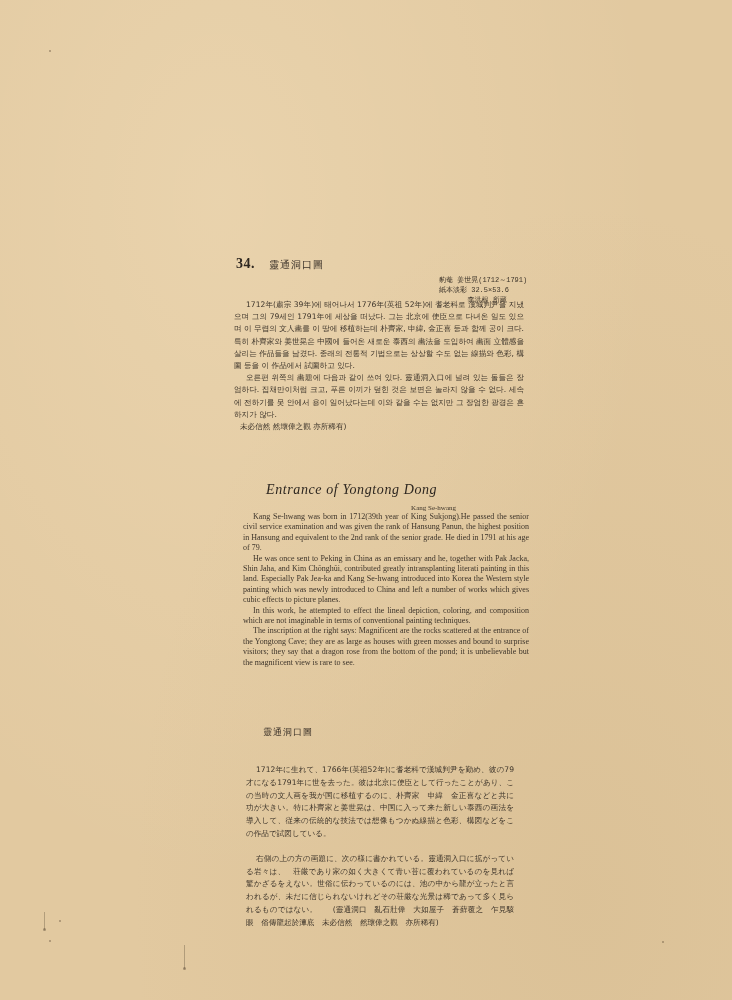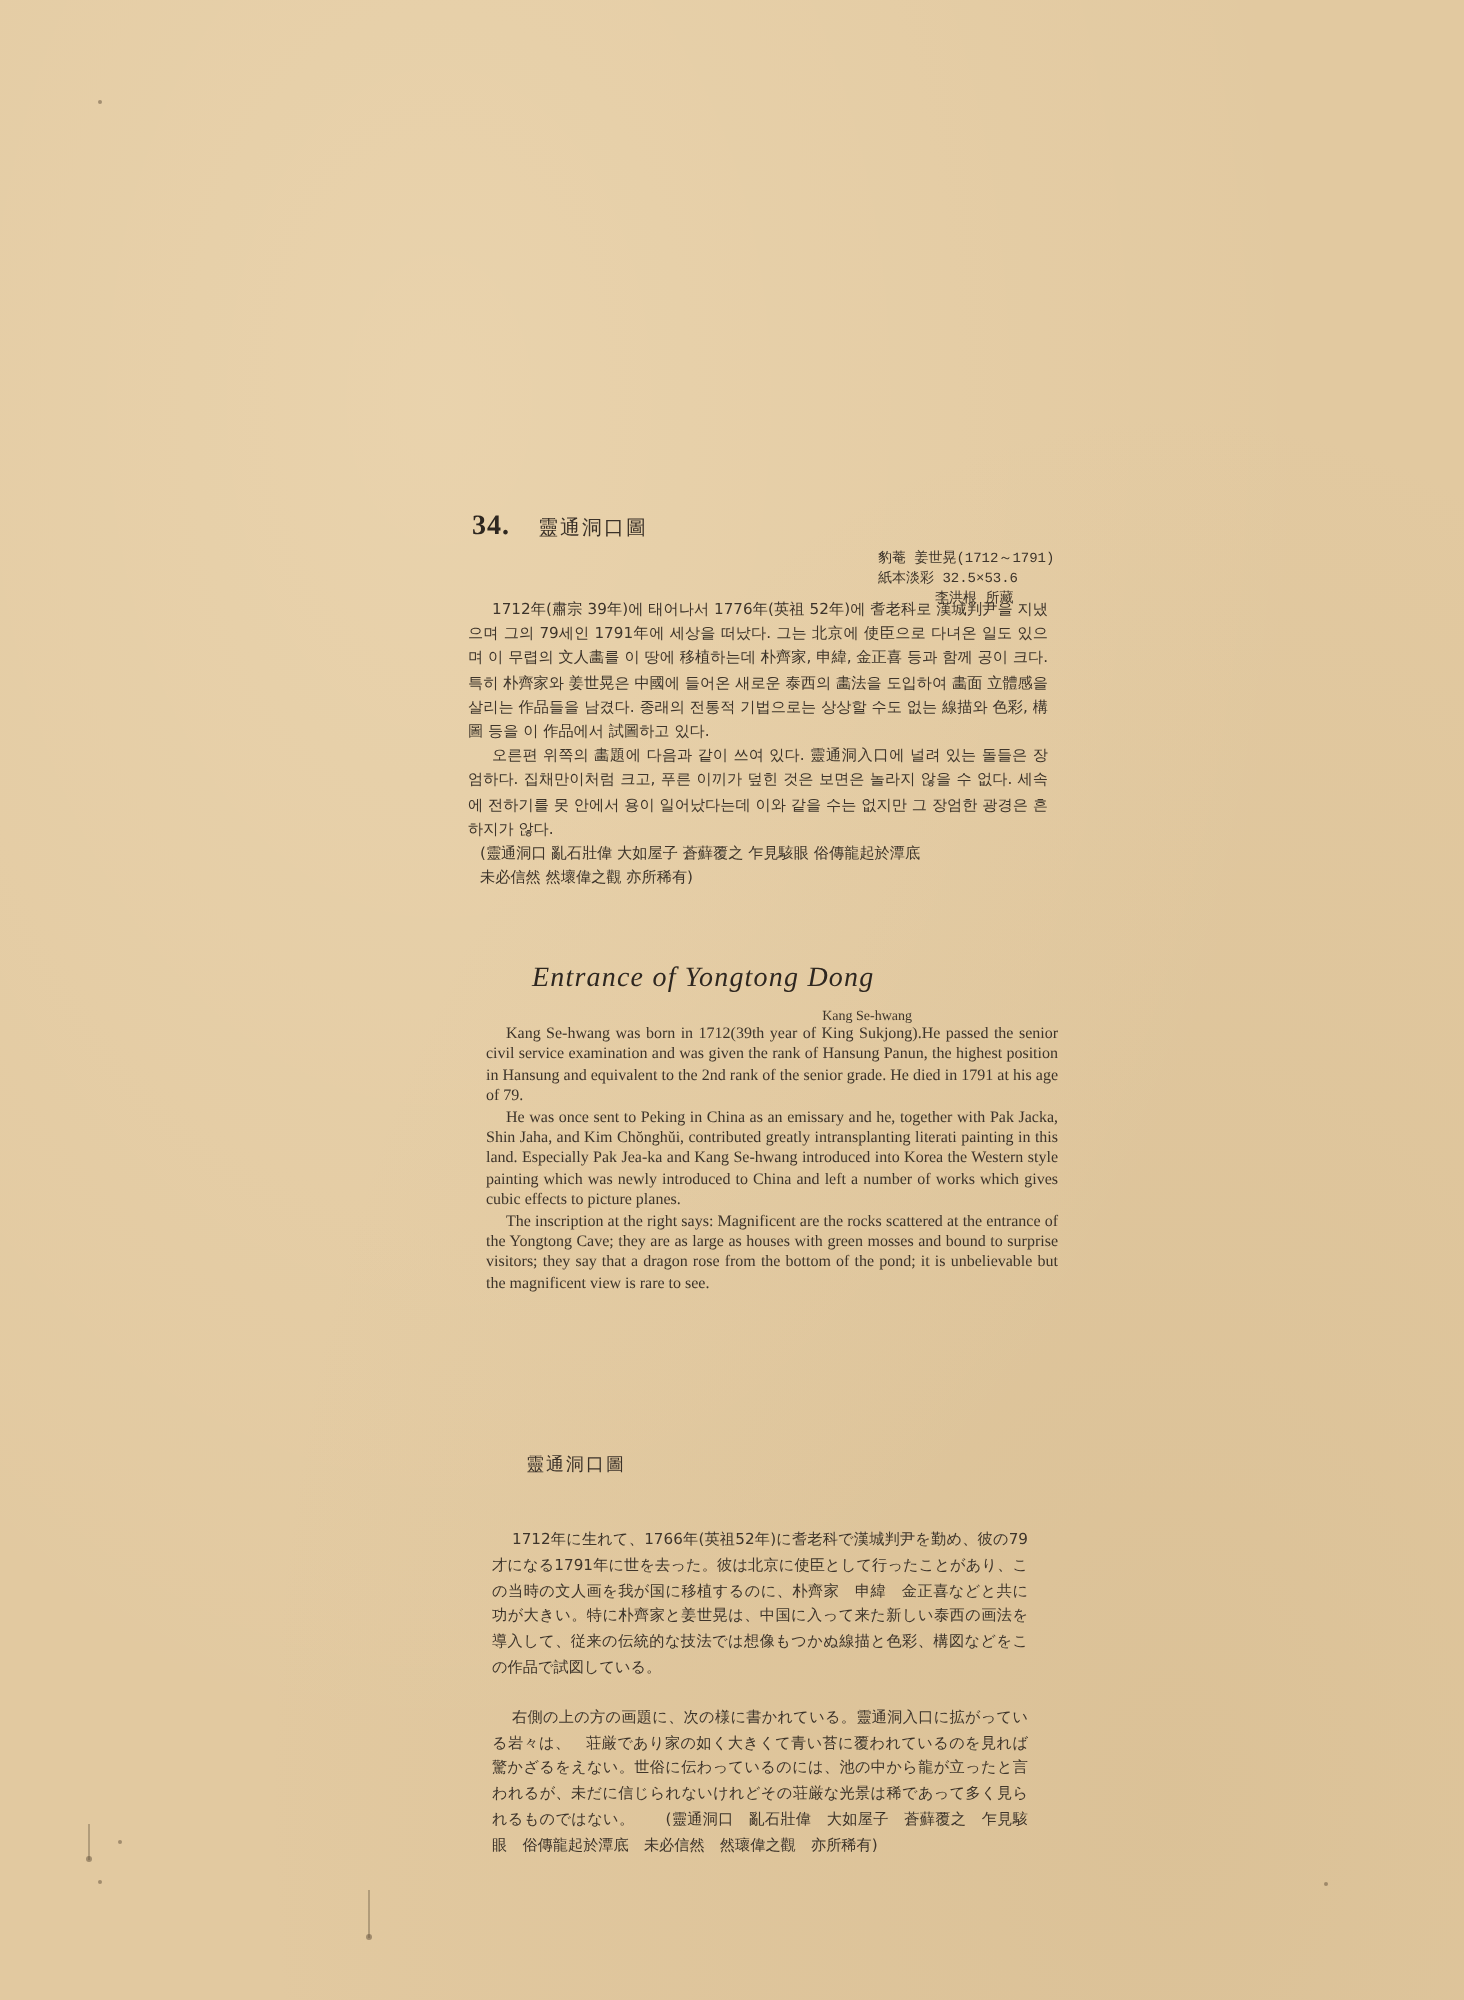--- a/index.html
+++ b/index.html
@@ -154,30 +154,30 @@
 
   <div class="caption-block">
     <div>豹菴 姜世晃(1712～1791)</div>
     <div>紙本淡彩 32.5×53.6</div>
     <div class="cap-owner">李洪根 所藏</div>
   </div>
 
   <div class="korean-text">
     <p>1712年(肅宗 39年)에 태어나서 1776年(英祖 52年)에 耆老科로 漢城判尹을 지냈으며 그의 79세인 1791年에 세상을 떠났다. 그는 北京에 使臣으로 다녀온 일도 있으며 이 무렵의 文人畵를 이 땅에 移植하는데 朴齊家, 申緯, 金正喜 등과 함께 공이 크다. 특히 朴齊家와 姜世晃은 中國에 들어온 새로운 泰西의 畵法을 도입하여 畵面 立體感을 살리는 作品들을 남겼다. 종래의 전통적 기법으로는 상상할 수도 없는 線描와 色彩, 構圖 등을 이 作品에서 試圖하고 있다.</p>
     <p>오른편 위쪽의 畵題에 다음과 같이 쓰여 있다. 靈通洞入口에 널려 있는 돌들은 장엄하다. 집채만이처럼 크고, 푸른 이끼가 덮힌 것은 보면은 놀라지 않을 수 없다. 세속에 전하기를 못 안에서 용이 일어났다는데 이와 같을 수는 없지만 그 장엄한 광경은 흔하지가 않다.</p>
-    <p class="inscription">(靈通洞口  亂石壯偉  大如屋子  蒼蘚覆之  乍見駭眼  俗傳龍起於潭底</p>
     <p class="inscription">未必信然  然壞偉之觀  亦所稀有)</p>
   </div>
 
   <div class="english-title">Entrance of Yongtong Dong</div>
   <div class="english-author">Kang Se-hwang</div>
 
   <div class="english-text">
     <p>Kang Se-hwang was born in 1712(39th year of King Sukjong).He passed the senior civil service examination and was given the rank of  Hansung Panun, the highest position in Hansung and equivalent to the 2nd rank of the senior grade. He died in 1791 at his age of 79.</p>
     <p>He was once   sent to Peking in China as an emissary and he, together with Pak Jacka, Shin Jaha, and Kim Chŏnghŭi, contributed greatly intransplanting literati painting in this land. Especially Pak Jea-ka and Kang Se-hwang introduced into Korea the Western style painting which  was newly introduced to China and left a number of works which gives cubic effects to picture planes.</p>
+    <p>In this work,   he attempted to effect the lineal depiction, coloring, and composition which are not imaginable in terms of conventional painting techniques.</p>
     <p>The   inscription at the right says: Magnificent are the rocks scattered at the entrance of the Yongtong Cave; they are as large as houses with green mosses and bound to surprise visitors; they say that a dragon rose from the bottom of the pond; it is unbelievable but the magnificent view is rare to see.</p>
   </div>
 
   <div class="jp-title">靈通洞口圖</div>
 
   <div class="japanese-text">
     <p>1712年に生れて、1766年(英祖52年)に耆老科で漢城判尹を勤め、彼の79才になる1791年に世を去った。彼は北京に使臣として行ったことがあり、この当時の文人画を我が国に移植するのに、朴齊家　申緯　金正喜などと共に功が大きい。特に朴齊家と姜世晃は、中国に入って来た新しい泰西の画法を導入して、従来の伝統的な技法では想像もつかぬ線描と色彩、構図などをこの作品で試図している。</p>
     <p>右側の上の方の画題に、次の様に書かれている。靈通洞入口に拡がっている岩々は、　荘厳であり家の如く大きくて青い苔に覆われているのを見れば驚かざるをえない。世俗に伝わっているのには、池の中から龍が立ったと言われるが、未だに信じられないけれどその荘厳な光景は稀であって多く見られるものではない。　　(靈通洞口　亂石壯偉　大如屋子　蒼蘚覆之　乍見駭眼　俗傳龍起於潭底　未必信然　然瓌偉之觀　亦所稀有)</p>
   </div>
 

